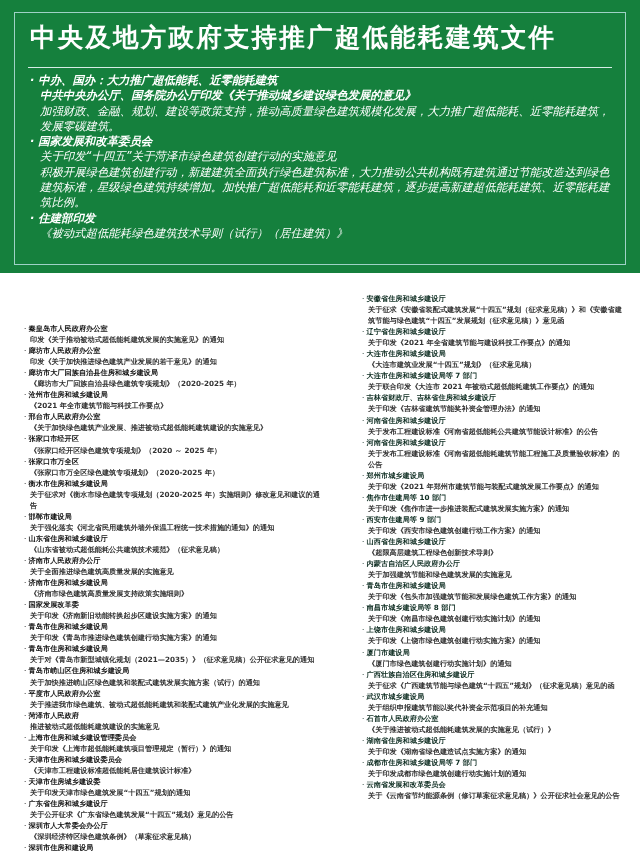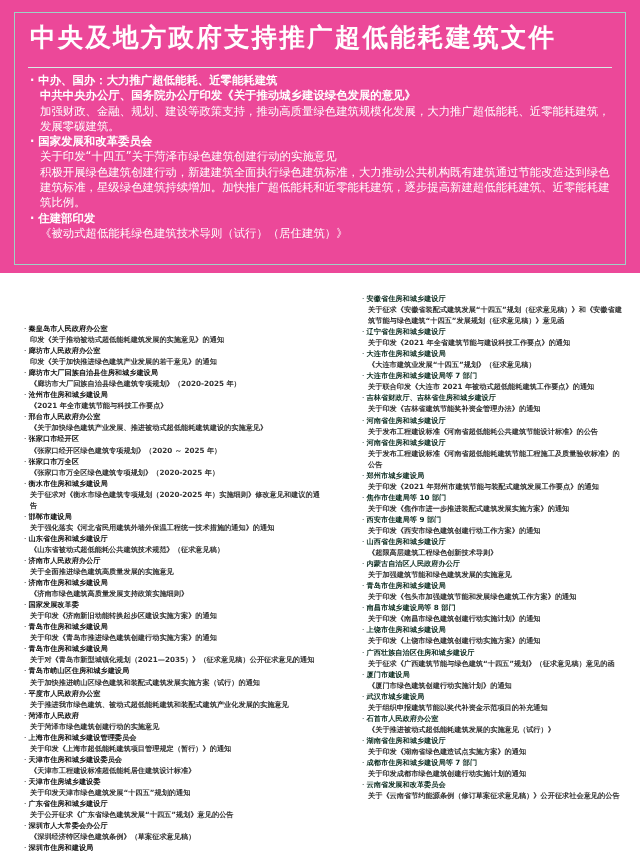--- a/index.html
+++ b/index.html
@@ -2,42 +2,42 @@
 <html><head>
   <meta charset="utf-8">
   <style>
     * { margin: 0; padding: 0; box-sizing: border-box; }
     html, body {
       width: 640px; height: 853px; background: #ffffff; overflow: hidden;
       font-family: "DejaVu Sans", "Liberation Sans", sans-serif;
     }
     .header {
       position: absolute; left: 0; top: 0; width: 640px; height: 273px;
-      background: #ec4899;
+      background: #15803d;
     }
     .header-frame {
       position: absolute; left: 14px; top: 12px; width: 612px; height: 122px;
       border: 1px solid #9fd1c6; border-bottom: none;
     }
     .header-frame-bottom {
       position: absolute; left: 14px; top: 134px; width: 612px; height: 131px;
       border: 1px solid #9fd1c6; border-top: none;
     }
     .title {
       position: absolute; left: 30px; top: 20px; width: 590px;
       color: #ffffff; font-size: 25.5px; font-weight: bold; letter-spacing: 2.2px;
       white-space: nowrap;
     }
     .title-rule {
       position: absolute; left: 28px; top: 67px; width: 584px; height: 1px;
       background: #d6ece6;
     }
     .intro {
       position: absolute; left: 30px; top: 73px; width: 590px;
-      color: #ffffff; font-size: 11.4px; line-height: 15.3px;
+      color: #ffffff; font-size: 11.4px; line-height: 15.3px; font-style: italic;
     }
     .intro .sec-title { font-weight: bold; }
     .intro .sec-title::before { content: "· "; }
     .intro .indent { padding-left: 10px; }
     .intro .bold { font-weight: bold; }
 
     .col {
       position: absolute; top: 293px;
       font-size: 7.2px; line-height: 11.05px; color: #222;
     }
@@ -139,21 +139,21 @@
     <div>
       <div class="entry-org">青岛市崂山区住房和城乡建设局</div>
       <div class="entry-doc">关于加快推进崂山区绿色建筑和装配式建筑发展实施方案（试行）的通知</div>
     </div>
     <div>
       <div class="entry-org">平度市人民政府办公室</div>
       <div class="entry-doc">关于推进我市绿色建筑、被动式超低能耗建筑和装配式建筑产业化发展的实施意见</div>
     </div>
     <div>
       <div class="entry-org">菏泽市人民政府</div>
-      <div class="entry-doc">关于菏泽市绿色建筑创建行动的实施意见</div>
+      <div class="entry-doc">推进被动式超低能耗建筑建设的实施意见</div>
     </div>
     <div>
       <div class="entry-org">上海市住房和城乡建设管理委员会</div>
       <div class="entry-doc">关于印发《上海市超低能耗建筑项目管理规定（暂行）》的通知</div>
     </div>
     <div>
       <div class="entry-org">天津市住房和城乡建设委员会</div>
       <div class="entry-doc">《天津市工程建设标准超低能耗居住建筑设计标准》</div>
     </div>
     <div>
@@ -228,28 +228,28 @@
     </div>
     <div>
       <div class="entry-org">南昌市城乡建设局等 8 部门</div>
       <div class="entry-doc">关于印发《南昌市绿色建筑创建行动实施计划》的通知</div>
     </div>
     <div>
       <div class="entry-org">上饶市住房和城乡建设局</div>
       <div class="entry-doc">关于印发《上饶市绿色建筑创建行动实施方案》的通知</div>
     </div>
     <div>
+      <div class="entry-org">厦门市建设局</div>
+      <div class="entry-doc">《厦门市绿色建筑创建行动实施计划》的通知</div>
+    </div>
+    <div>
       <div class="entry-org">广西壮族自治区住房和城乡建设厅</div>
       <div class="entry-doc">关于征求《广西建筑节能与绿色建筑“十四五”规划》（征求意见稿）意见的函</div>
     </div>
     <div>
-      <div class="entry-org">厦门市建设局</div>
-      <div class="entry-doc">《厦门市绿色建筑创建行动实施计划》的通知</div>
-    </div>
-    <div>
       <div class="entry-org">武汉市城乡建设局</div>
       <div class="entry-doc">关于组织申报建筑节能以奖代补资金示范项目的补充通知</div>
     </div>
     <div>
       <div class="entry-org">石首市人民政府办公室</div>
       <div class="entry-doc">《关于推进被动式超低能耗建筑发展的实施意见（试行）》</div>
     </div>
     <div>
       <div class="entry-org">湖南省住房和城乡建设厅</div>
       <div class="entry-doc">关于印发《湖南省绿色建造试点实施方案》的通知</div>

